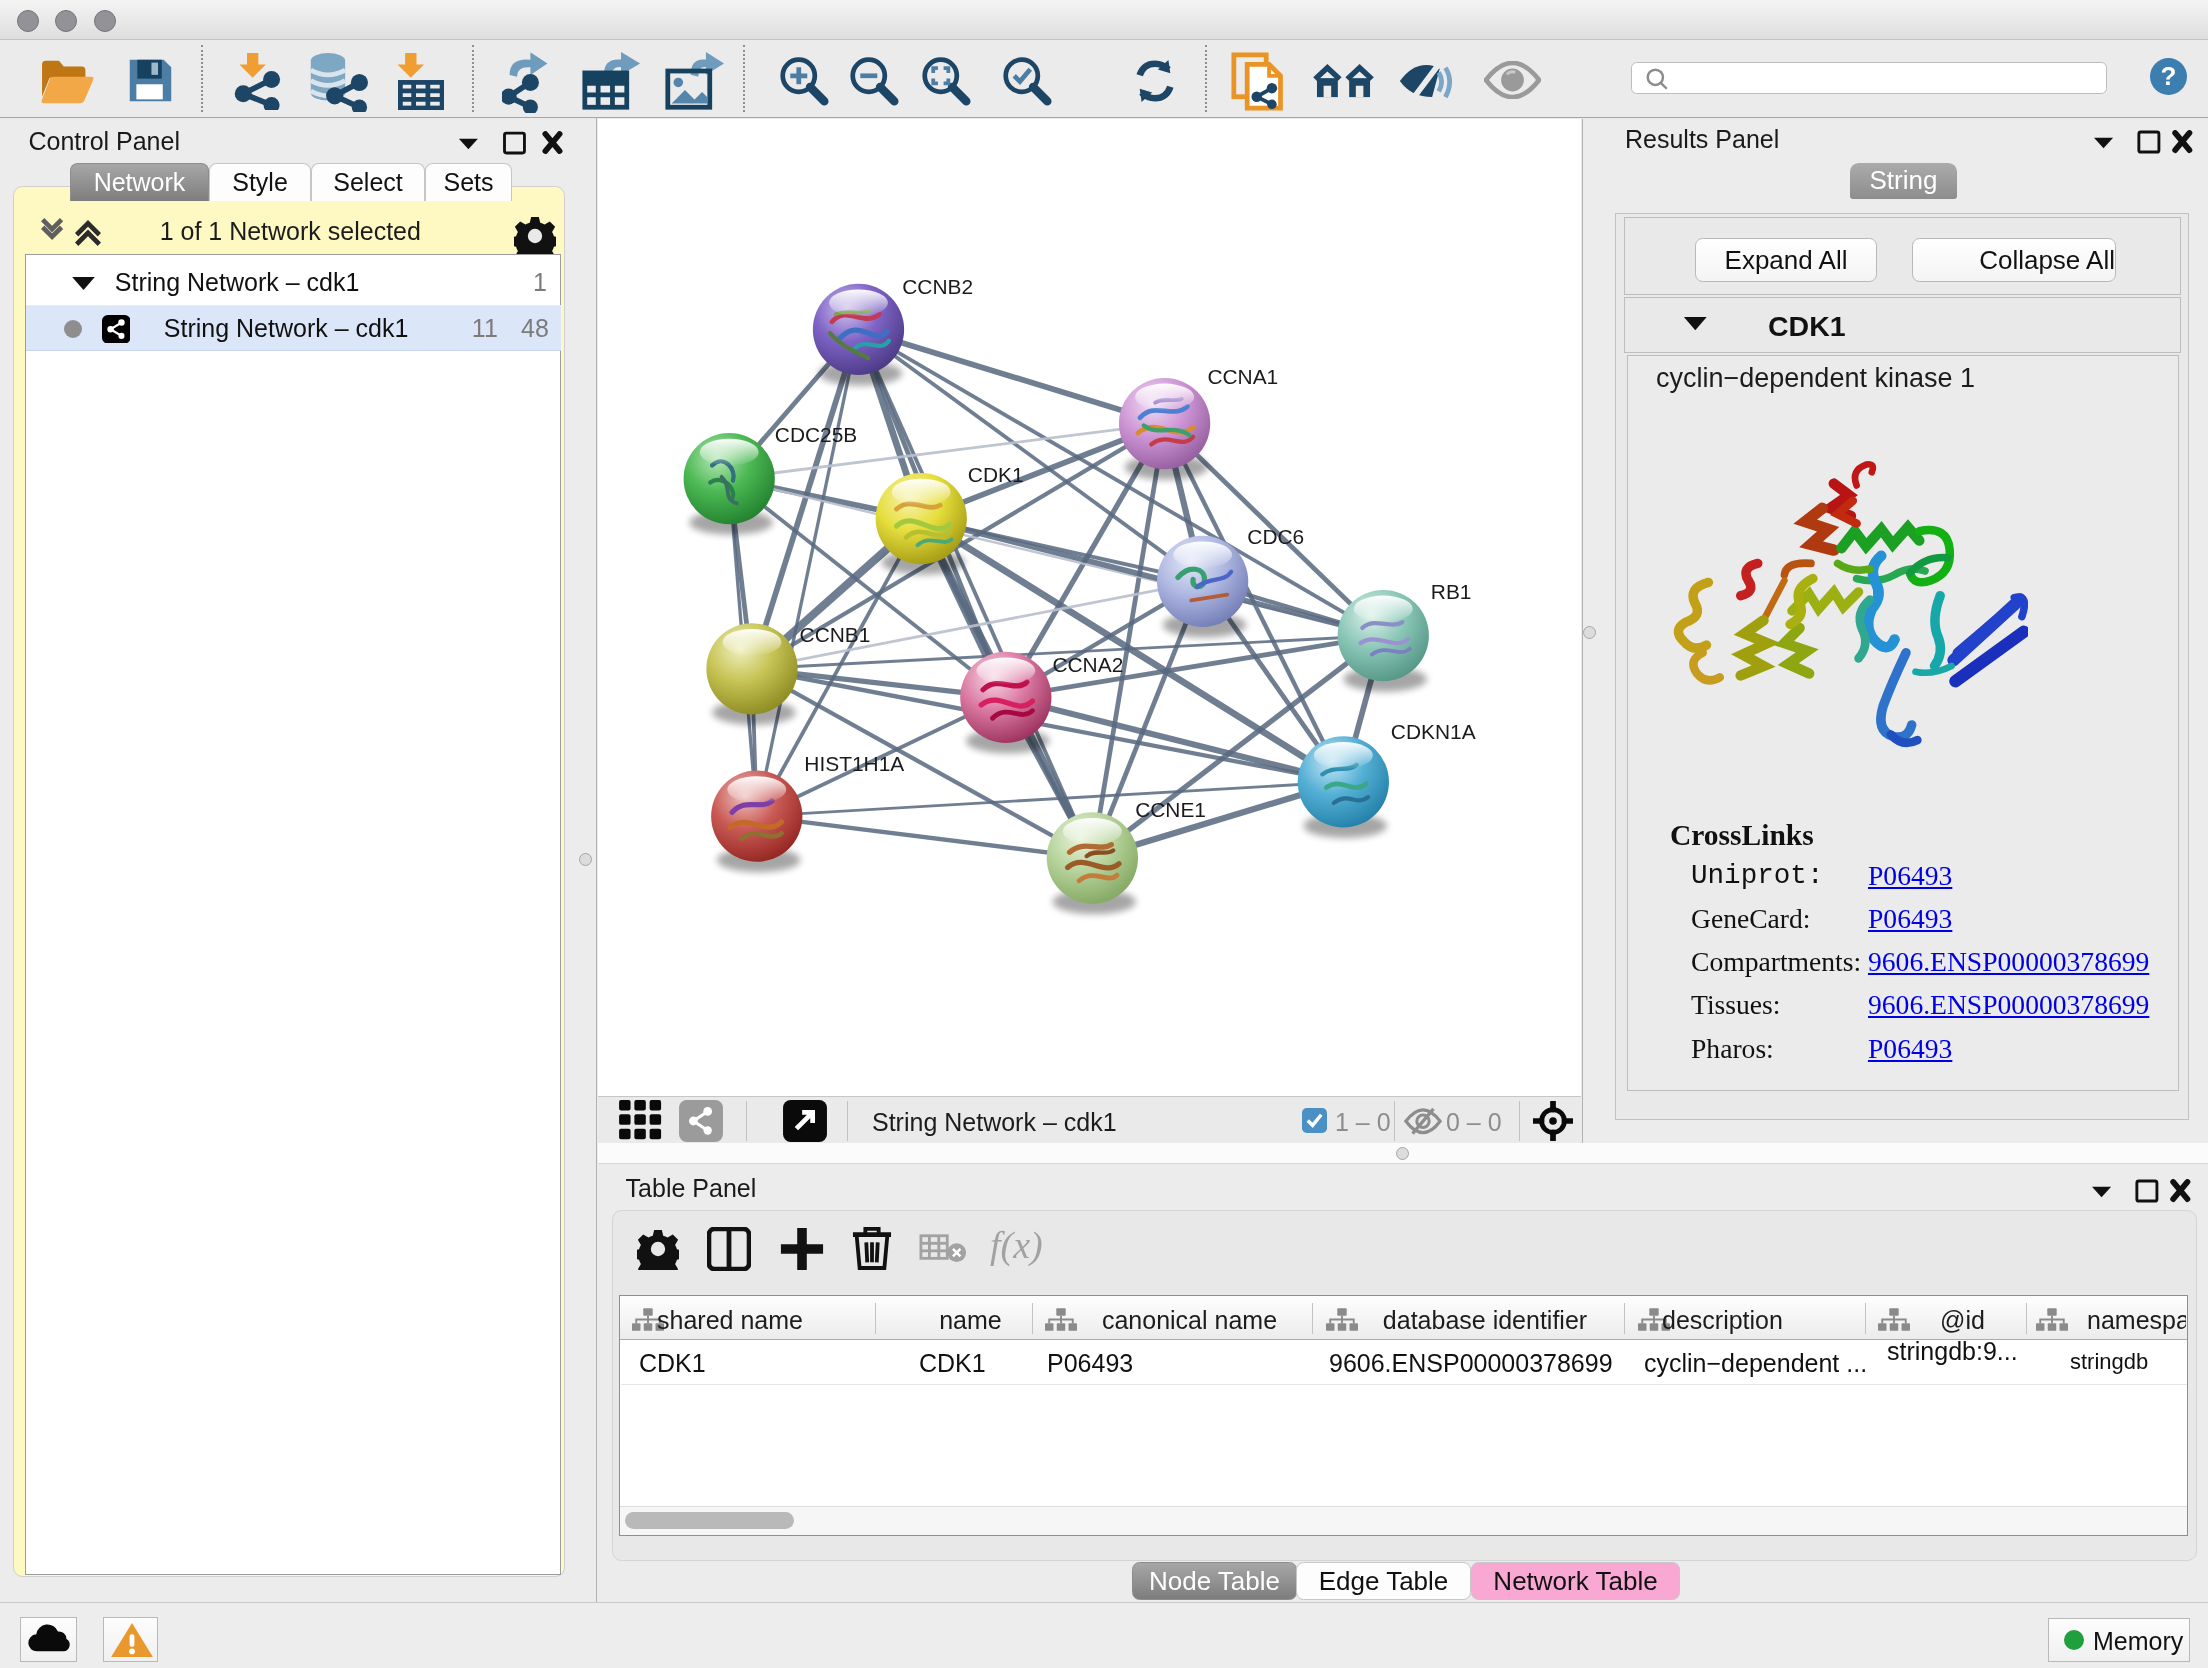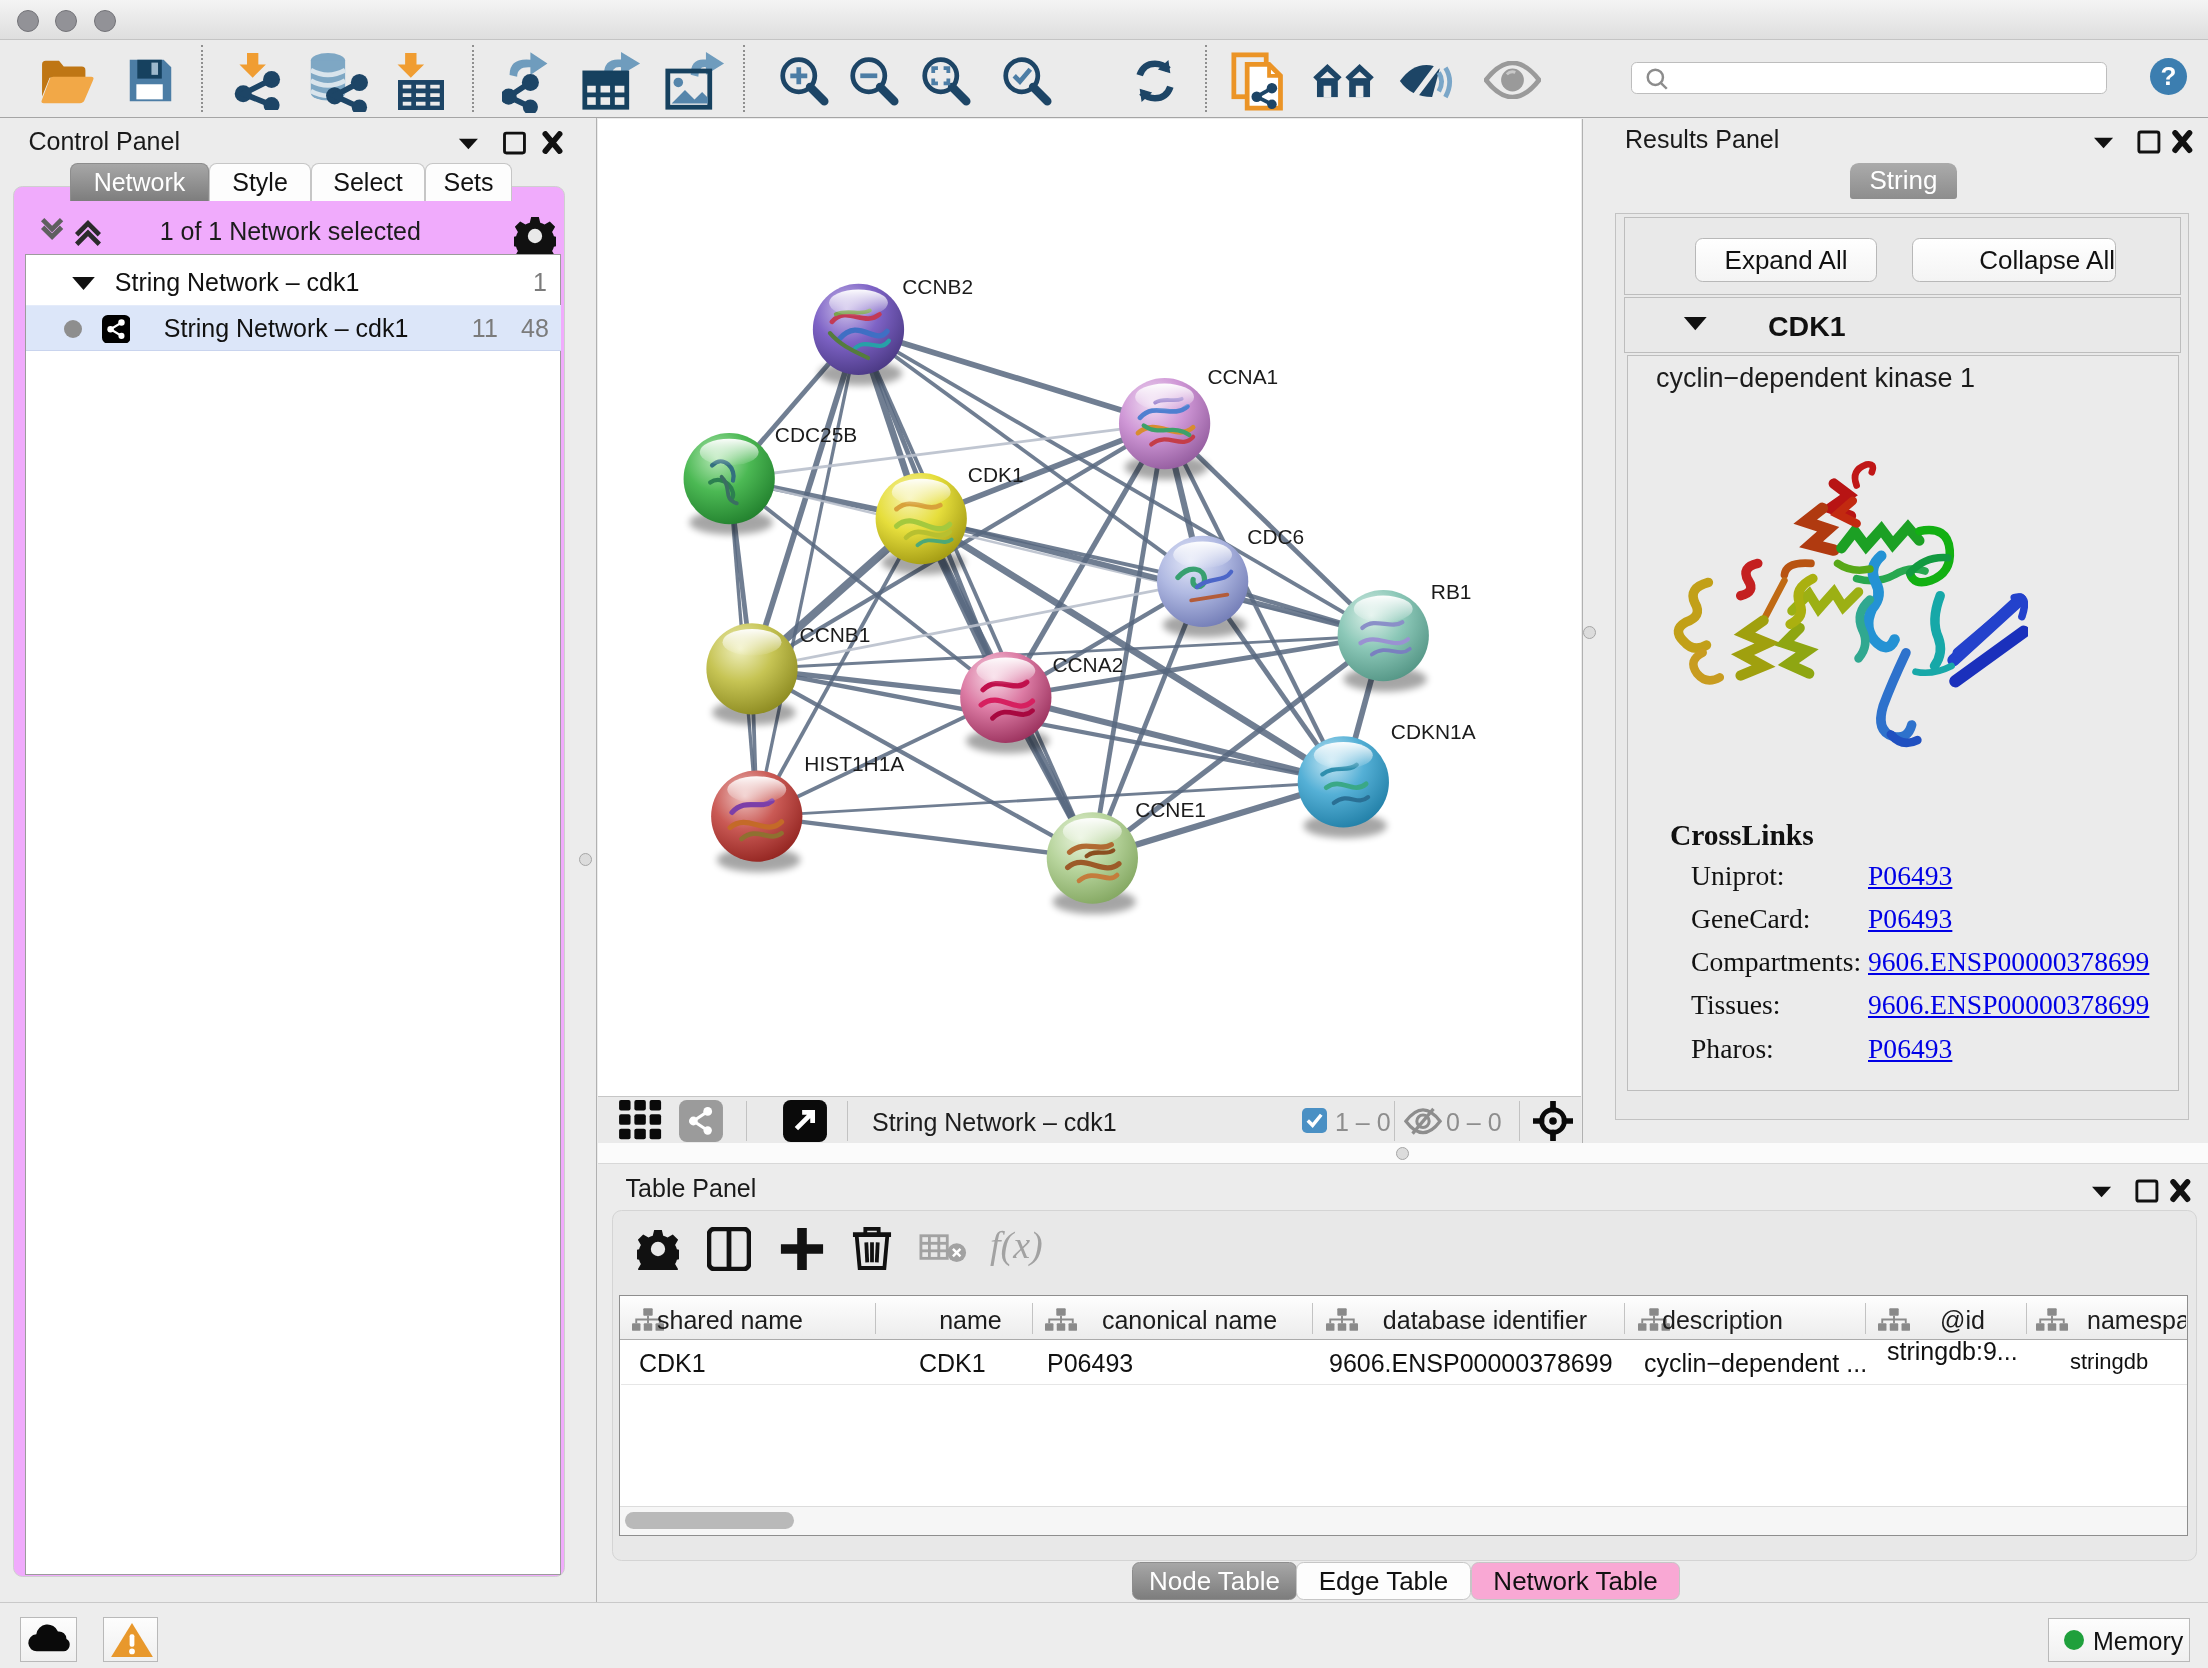--- a/index.html
+++ b/index.html
@@ -25,21 +25,21 @@
  text-align:center;line-height:37px;}
 
 #cpanel{left:0;top:118px;width:597px;height:1484px;background:#ececec;
  border-right:1px solid #b1b1b1;}
 .ptitle{font-size:25px;color:#1a1a1a;}
 .tab{position:absolute;z-index:5;top:45px;height:38px;border:1px solid #c6c6c6;
  background:#fdfdfd;color:#111;font-size:25px;text-align:center;line-height:36px;
  border-radius:7.6px 7.6px 0 0;border-bottom:none;}
 .tabsel{background:linear-gradient(#a7a7a7,#7d7d7d);color:#fff;border-color:#8d8d8d;}
 #cp-box{position:absolute;left:13.3px;top:68px;width:552px;height:1391px;
- background:#f0abfc;border:1px solid #cfcfcf;border-radius:9.5px;padding-left:24px;}
+ background:#fef9c3;border:1px solid #cfcfcf;border-radius:9.5px;padding-left:24px;}
 #cp-list{position:absolute;left:10.5px;top:67px;width:536px;height:1321px;
  background:#fff;border:1px solid #9c9c9c;}
 .row2{position:absolute;left:0px;top:50px;width:535px;height:46px;
  background:#dce6f9;border-top:1px solid #e4ebfa;border-bottom:1px solid #c9d4ee;}
 
 #canvas{left:598px;top:119px;width:983px;height:977px;background:#fff;}
 #cstrip{left:598px;top:1096px;width:983px;height:48px;background:#eaeaea;
  border-top:1px solid #c6c6c6;border-bottom:1px solid #c6c6c6;}
 #splitband{left:598px;top:1143px;width:1610px;height:21px;background:#fbfbfb;
  border-bottom:1px solid #d8d8d8;}
@@ -634,21 +634,21 @@
     <path d="M296 220 q-20 10 -38 6" stroke="#18a8a8" stroke-width="7"></path>
     <path d="M150 128 q-20 10 -14 26 q6 14 -10 22" stroke="#aab010" stroke-width="10"></path>
     <path d="M196 70 l-20 -10 l16 -14" stroke="#c22a10" stroke-width="9"></path>
     <path d="M210 150 q-16 14 -8 32 q8 16 -4 30" stroke="#30a890" stroke-width="9"></path>
     <path d="M176 112 q14 10 34 6" stroke="#58a818" stroke-width="8"></path>
     <path d="M302 206 L342 172" stroke="#2342cc" stroke-width="10"></path>
     <path d="M252 122 q16 -18 40 -16" stroke="#129a40" stroke-width="8"></path>
   </g>
 </svg>
 <div class="abs" style="left:87px;top:700px;font-family:'Liberation Serif',serif;font-size:29.5px;font-weight:bold;color:#111">CrossLinks</div>
-<div class="abs" style="left:108px;top:741px;font-family:Liberation Serif, serif;font-size:27.6px;color:#111">Uniprot:</div>
+<div class="abs" style="left:108px;top:741px;font-family:Liberation Mono, monospace;font-size:27.6px;color:#111">Uniprot:</div>
 <div class="abs" style="left:285px;top:741px;font-family:'Liberation Serif',serif;font-size:27.6px;color:#0000e6;text-decoration:underline">P06493</div>
 <div class="abs" style="left:108px;top:784px;font-family:'Liberation Serif',serif;font-size:27.6px;color:#111">GeneCard:</div>
 <div class="abs" style="left:285px;top:784px;font-family:'Liberation Serif',serif;font-size:27.6px;color:#0000e6;text-decoration:underline">P06493</div>
 <div class="abs" style="left:108px;top:827px;font-family:'Liberation Serif',serif;font-size:27.6px;color:#111">Compartments:</div>
 <div class="abs" style="left:285px;top:827px;font-family:'Liberation Serif',serif;font-size:27.6px;color:#0000e6;text-decoration:underline">9606.ENSP00000378699</div>
 <div class="abs" style="left:108px;top:870px;font-family:'Liberation Serif',serif;font-size:27.6px;color:#111">Tissues:</div>
 <div class="abs" style="left:285px;top:870px;font-family:'Liberation Serif',serif;font-size:27.6px;color:#0000e6;text-decoration:underline">9606.ENSP00000378699</div>
 <div class="abs" style="left:108px;top:914px;font-family:'Liberation Serif',serif;font-size:27.6px;color:#111">Pharos:</div>
 <div class="abs" style="left:285px;top:914px;font-family:'Liberation Serif',serif;font-size:27.6px;color:#0000e6;text-decoration:underline">P06493</div>
 </div>

